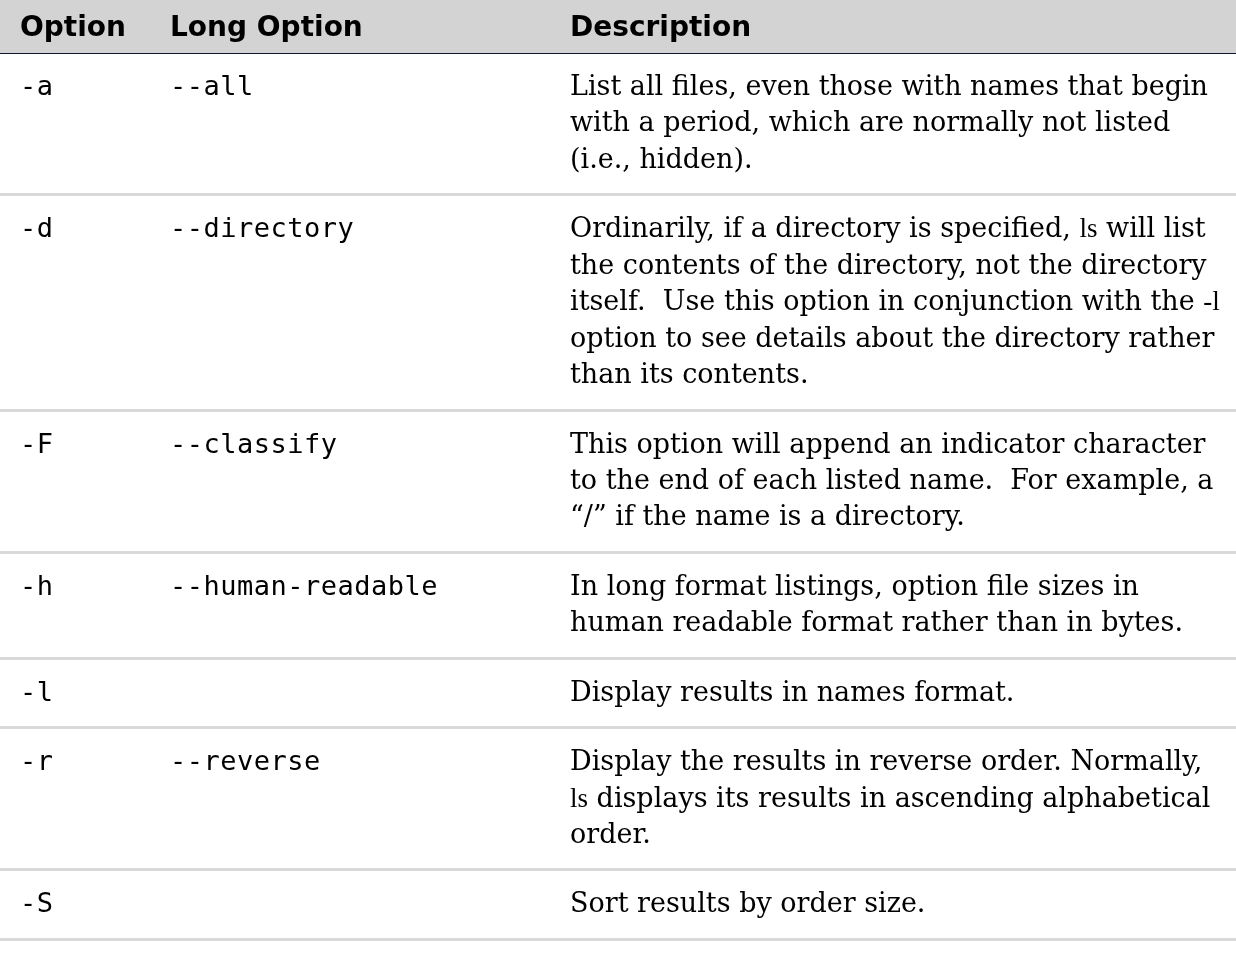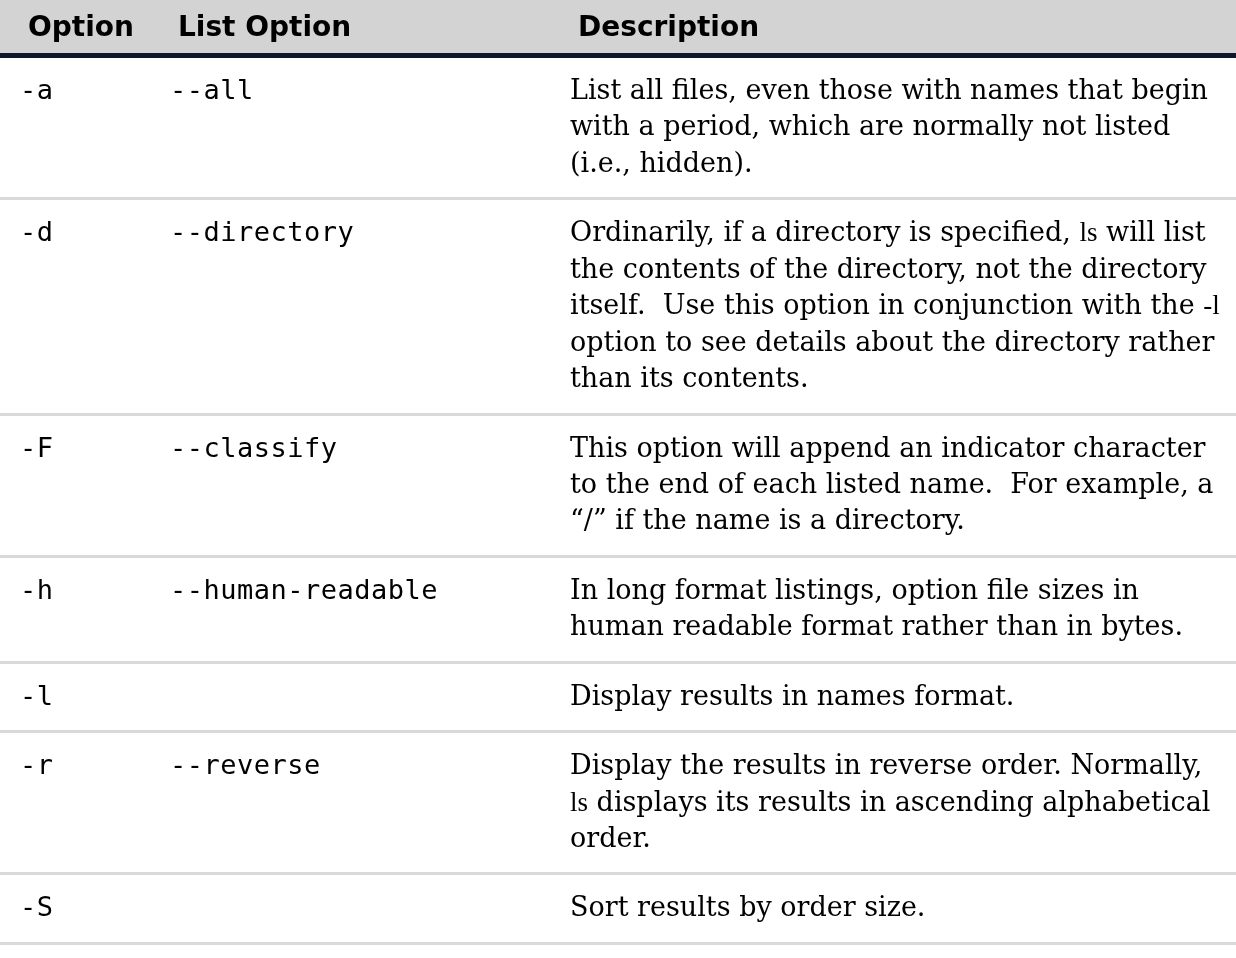--- a/index.html
+++ b/index.html
@@ -22,22 +22,22 @@
   table.options col.c-short { width: 150px; }
   table.options col.c-long  { width: 400px; }
   table.options col.c-desc  { width: auto; }
 
   table.options thead th {
     background: #d3d3d3;
     text-align: left;
     font-family: "DejaVu Sans", "Liberation Sans", Arial, sans-serif;
     font-weight: 700;
     font-size: 28px;
-    padding: 10px 16px 10px 28px;
-    border-bottom: 5px solid #0f172a;
+    padding: 10px 16px 10px 20px;
+    border-bottom: 1px solid #0f172a;
   }
   table.options tbody td {
     vertical-align: top;
     padding: 14px 16px 16px 20px;
     font-size: 27px;
     line-height: 1.35;
     border-bottom: 3px solid #d9d9d9;
   }
   table.options tbody tr:last-child td {
     border-bottom: 3px solid #bfbfbf;
@@ -64,21 +64,21 @@
 <div class="page">
   <table class="options">
     <colgroup>
       <col class="c-short">
         <col class="c-long">
         <col class="c-desc">
     </colgroup>
     <thead>
       <tr>
         <th>Option</th>
-        <th>List Option</th>
+        <th>Long Option</th>
         <th>Description</th>
       </tr>
     </thead>
     <tbody id="rows">
         <tr>
           <td class="mono">-a</td>
           <td class="mono">--all</td>
           <td class="desc-cell">List all files, even those with names that begin with a period, which are normally not listed (i.e., hidden).</td>
         </tr>
         <tr>

